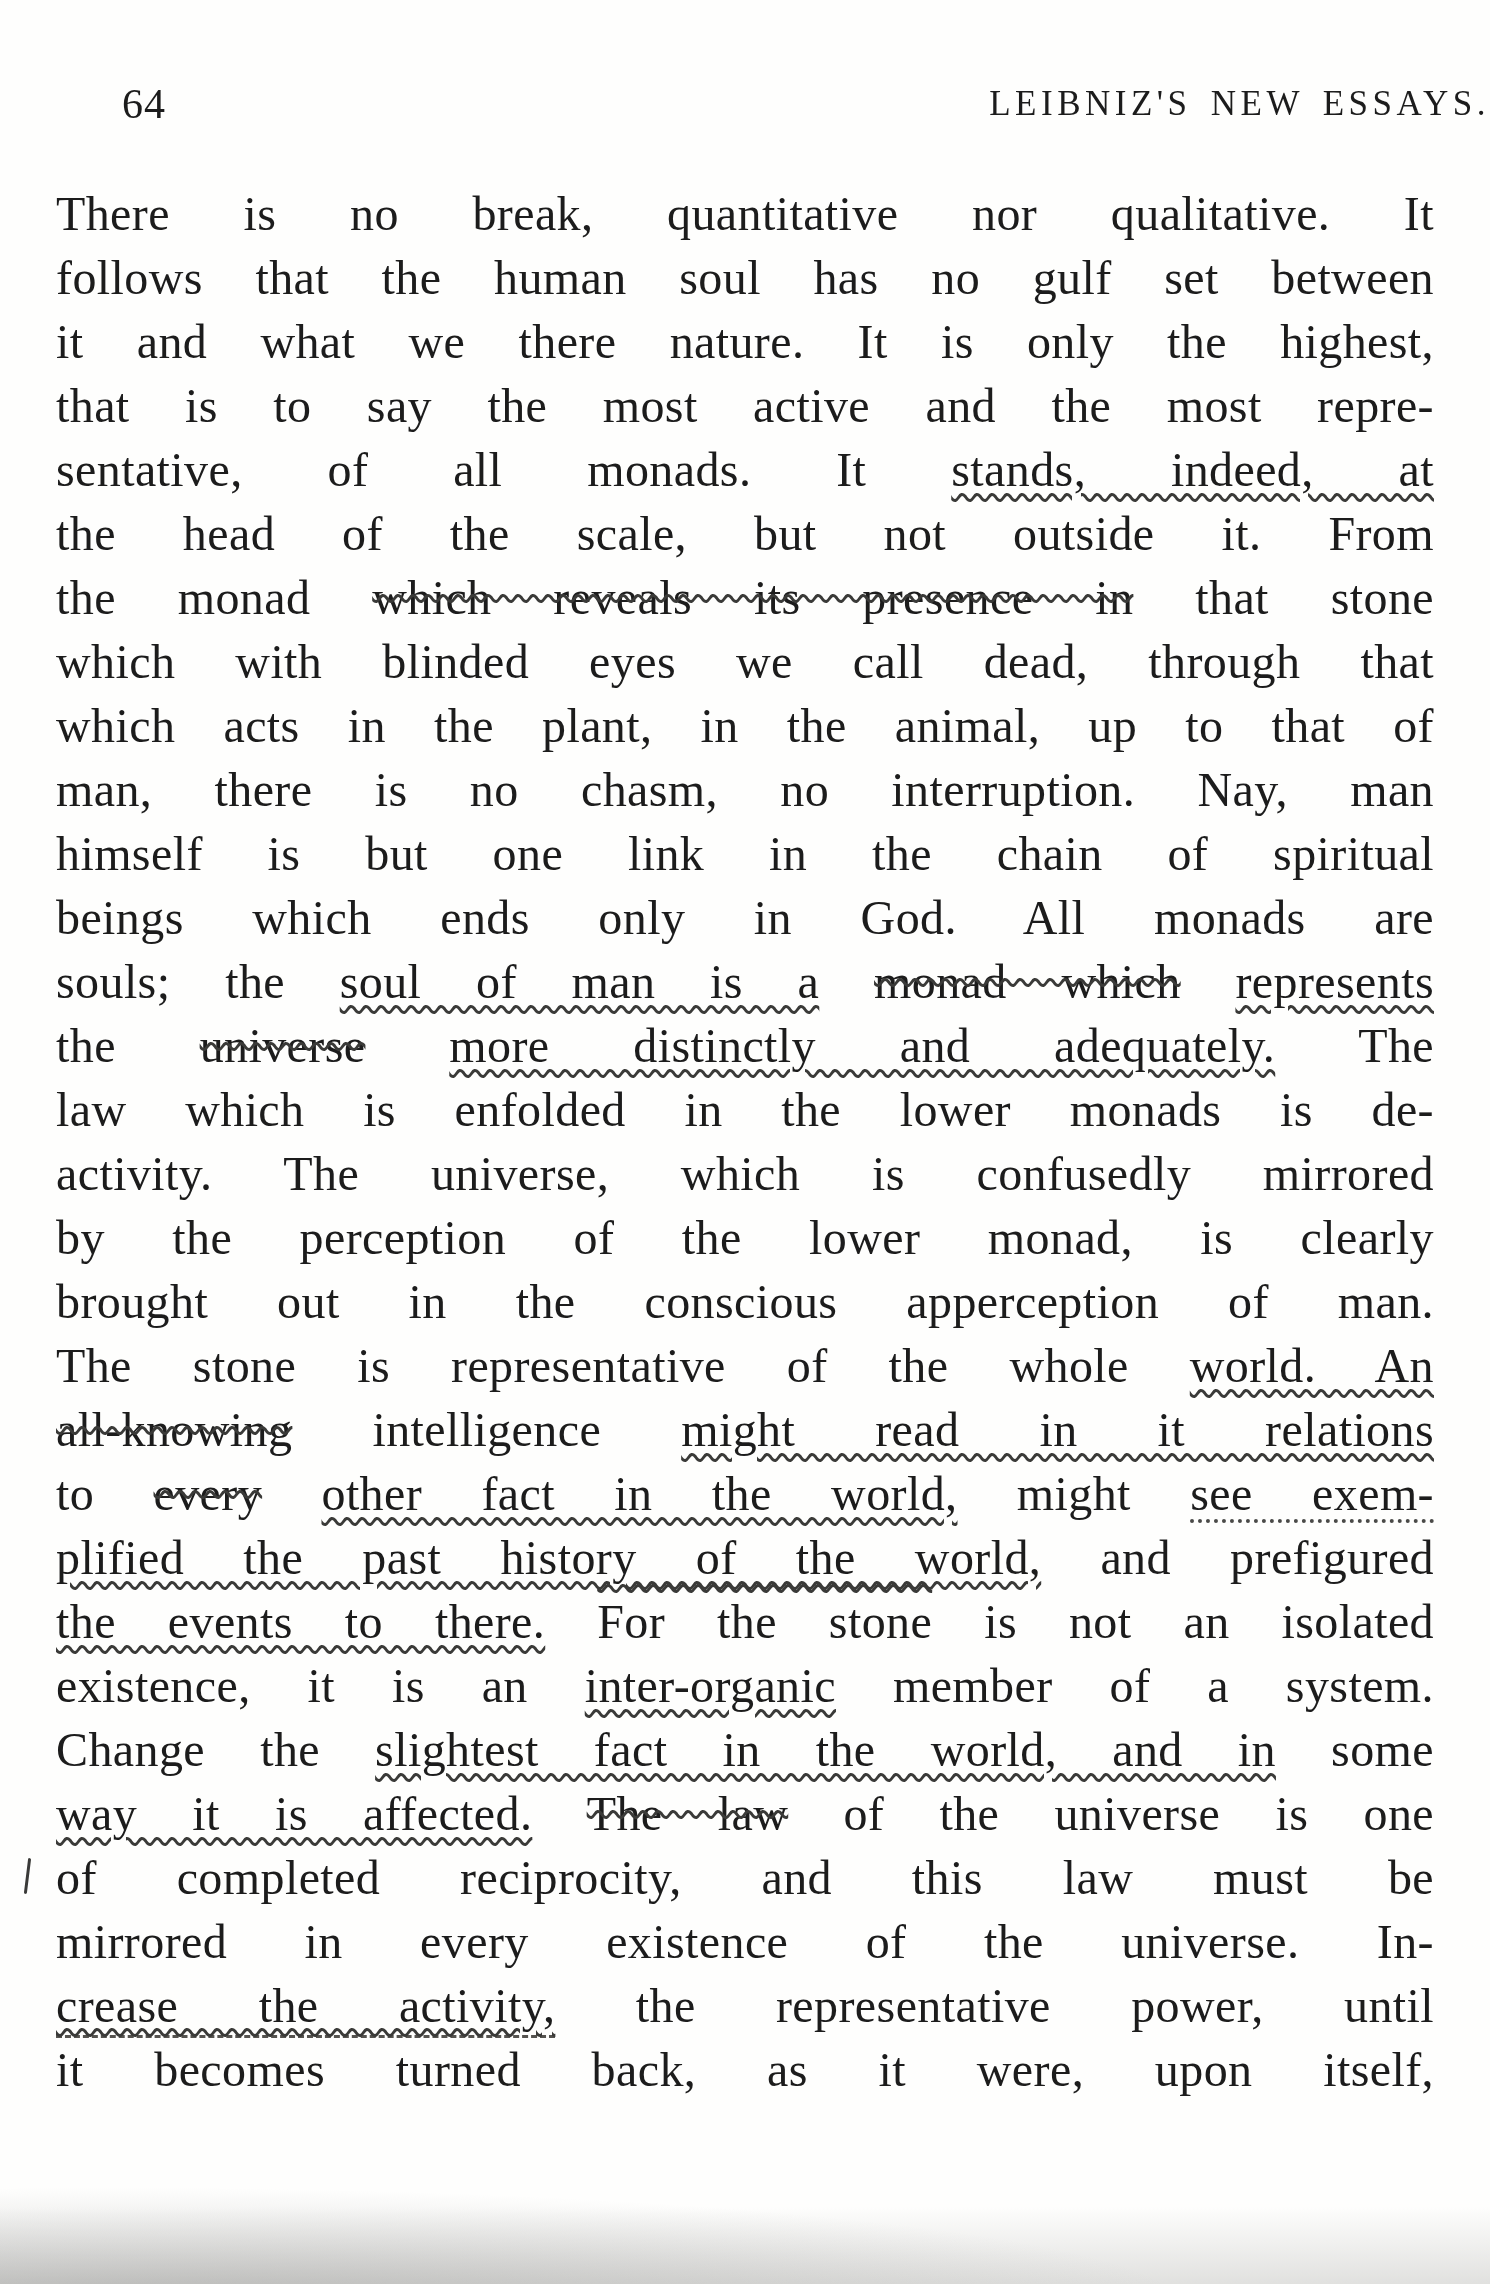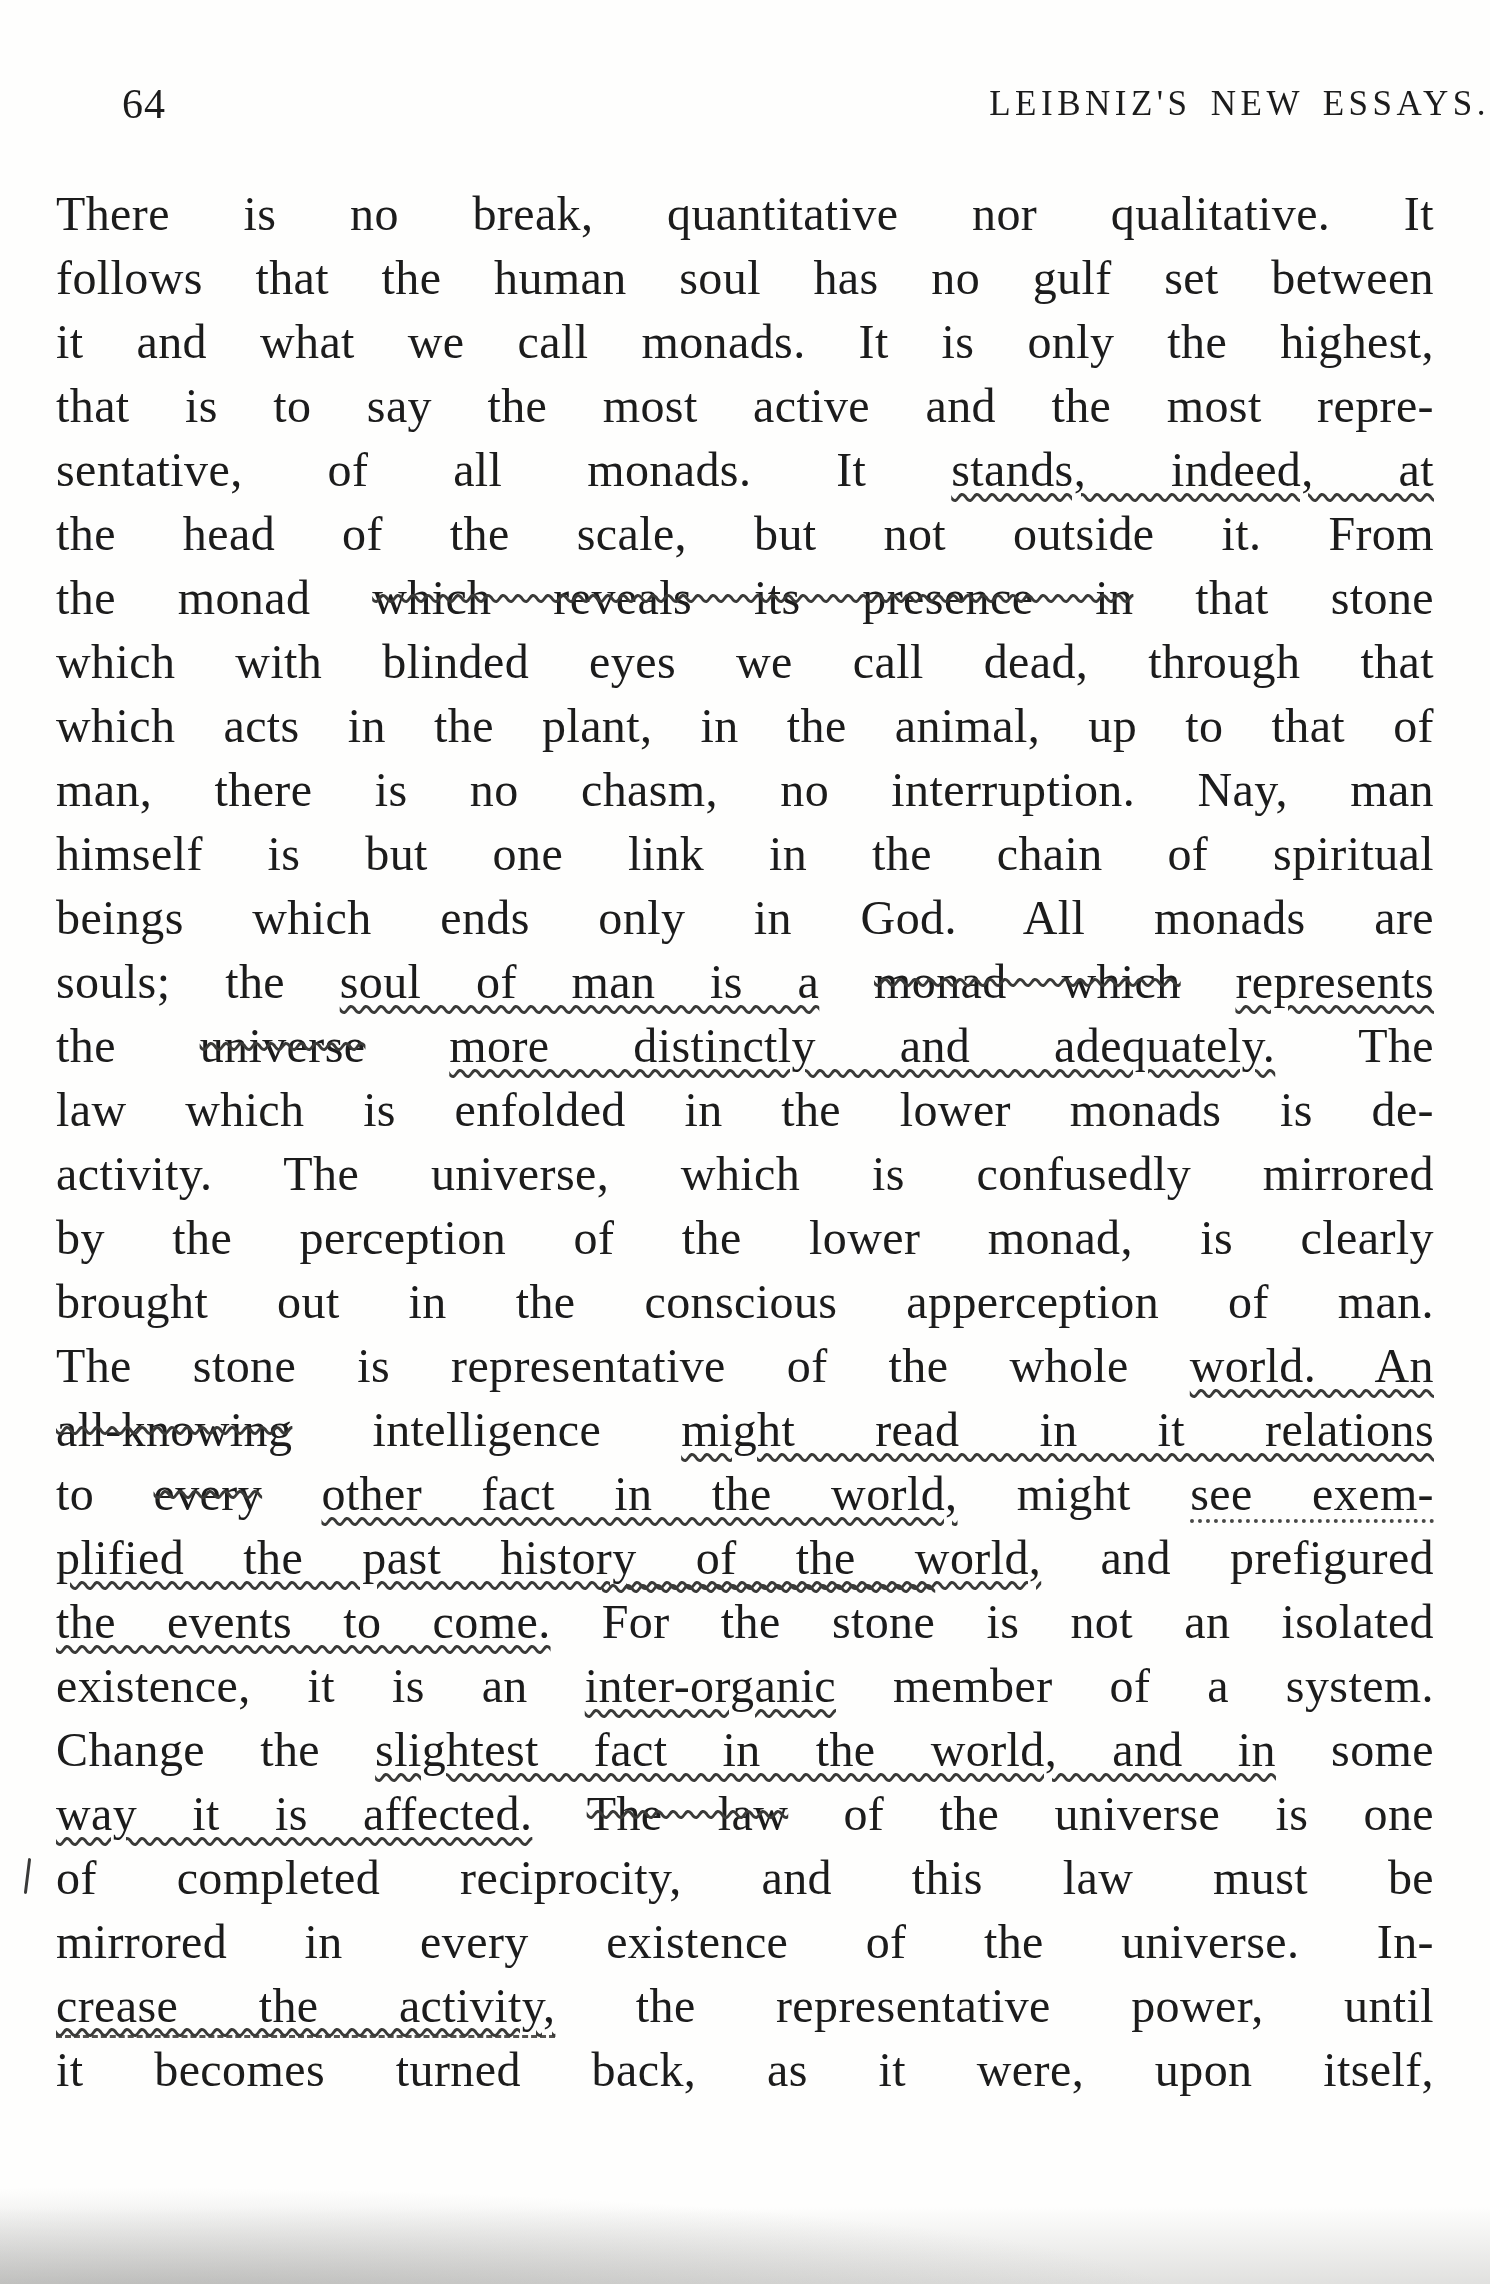--- a/index.html
+++ b/index.html
@@ -113,41 +113,41 @@
 <body>
 
 <div class="page">
   <div class="header">
     <span class="pagenum">64</span>
     <span class="running-title">LEIBNIZ'S NEW ESSAYS.</span>
   </div>
   <div class="body-text" id="body-text">
       <div class="line"><span>There is no break, quantitative nor qualitative. It</span></div>
       <div class="line"><span>follows that the human soul has no gulf set between</span></div>
-      <div class="line"><span>it and what we call monads. It is only the highest,</span></div>
+      <div class="line"><span>it and what we there nature. It is only the highest,</span></div>
       <div class="line"><span>that is to say the most active and the most repre-</span></div>
       <div class="line"><span>sentative, of all monads. It </span><span class="m-wu">stands, indeed, at</span></div>
       <div class="line"><span>the head of the scale, but not outside it. From</span></div>
       <div class="line"><span>the monad </span><span class="m-wt">which reveals its presence in</span><span> that stone</span></div>
       <div class="line"><span>which with blinded eyes we call dead, through that</span></div>
       <div class="line"><span>which acts in the plant, in the animal, up to that of</span></div>
       <div class="line"><span>man, there is no chasm, no interruption. Nay, man</span></div>
       <div class="line"><span>himself is but one link in the chain of spiritual</span></div>
       <div class="line"><span>beings which ends only in God. All monads are</span></div>
       <div class="line"><span>souls; the </span><span class="m-wu">soul of man is a</span><span> </span><span class="m-wt">monad which</span><span> </span><span class="m-wu">represents</span></div>
       <div class="line"><span>the </span><span class="m-wt">universe</span><span> </span><span class="m-wu">more distinctly and adequately.</span><span> The</span></div>
       <div class="line"><span>law which is enfolded in the lower monads is de-</span></div>
       <div class="line"><span>activity. The universe, which is confusedly mirrored</span></div>
       <div class="line"><span>by the perception of the lower monad, is clearly</span></div>
       <div class="line"><span>brought out in the conscious apperception of man.</span></div>
       <div class="line"><span>The stone is representative of the whole </span><span class="m-wu">world. An</span></div>
       <div class="line"><span class="m-wt">all-knowing</span><span> intelligence </span><span class="m-wu">might read in it relations</span></div>
       <div class="line"><span>to </span><span class="m-wt">every</span><span> </span><span class="m-wu">other fact in the world,</span><span> might </span><span class="m-du">see exem-</span></div>
       <div class="line"><span class="m-wu">plified the past history of the world,</span><span> and prefigured</span></div>
-      <div class="line"><span class="m-wu">the events to come.</span><span> </span><span class="m-wo">For the stone</span><span> is not an isolated</span></div>
+      <div class="line"><span class="m-wu">the events to there.</span><span> </span><span class="m-wo">For the stone</span><span> is not an isolated</span></div>
       <div class="line"><span>existence, it is an </span><span class="m-wu">inter-organic</span><span> member of a system.</span></div>
       <div class="line"><span>Change the </span><span class="m-wu">slightest fact in the world, and in</span><span> some</span></div>
       <div class="line"><span class="m-wu">way it is affected.</span><span> </span><span class="m-wt">The law</span><span> of the universe is one</span></div>
       <div class="line has-tick"><span>of completed reciprocity, and this law must be</span></div>
       <div class="line"><span>mirrored in every existence of the universe. In-</span></div>
       <div class="line"><span class="m-wud">crease the activity,</span><span> the representative power, until</span></div>
       <div class="line"><span>it becomes turned back, as it were, upon itself,</span></div>
     </div>
 </div>
 

